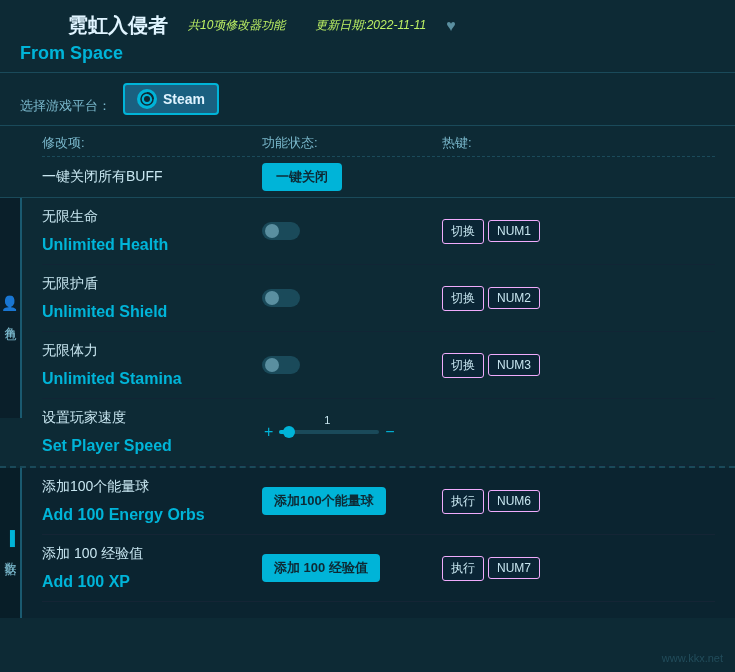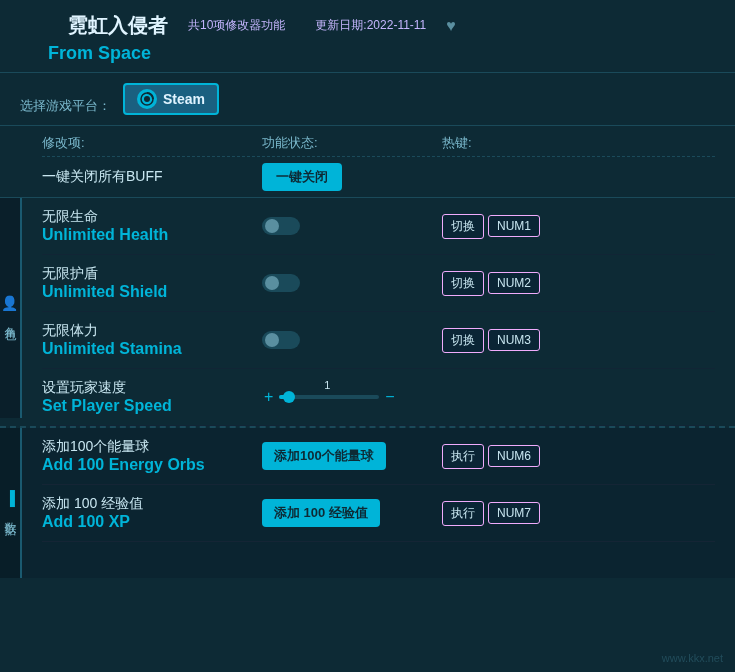--- a/index.html
+++ b/index.html
@@ -31,34 +31,34 @@
       gap: 20px;
     }
     .game-title-cn {
       font-size: 20px;
       font-weight: bold;
       color: #e0f4ff;
       margin-left: 48px;
     }
     .header-info {
       font-size: 12px;
-      color: #c4b5fd;
+      color: #bef264;
       display: flex;
       gap: 30px;
+      font-style: italic;
     }
     .heart-icon {
       font-size: 16px;
       color: #5a8fa0;
     }
     .game-title-en {
       font-size: 18px;
       font-weight: bold;
       color: #00b4d8;
       margin-top: 4px;
-      margin-left: 28px;
     }
 
     
     .platform-row {
       display: flex;
       align-items: flex-end;
       padding: 10px 20px;
       gap: 12px;
       border-bottom: 1px solid #1a4a5a;
     }
@@ -107,20 +107,21 @@
     .mod-row {
       display: grid;
       grid-template-columns: 220px 180px 200px;
       align-items: center;
       padding: 10px 0;
       border-bottom: 1px solid #112535;
     }
     .mod-name {
       display: flex;
       flex-direction: column;
+      gap: 10px;
     }
     .mod-name-cn {
       font-size: 14px;
       color: #c8e6f0;
     }
     .mod-name-en {
       font-size: 16px;
       color: #00b4d8;
       font-weight: bold;
     }

